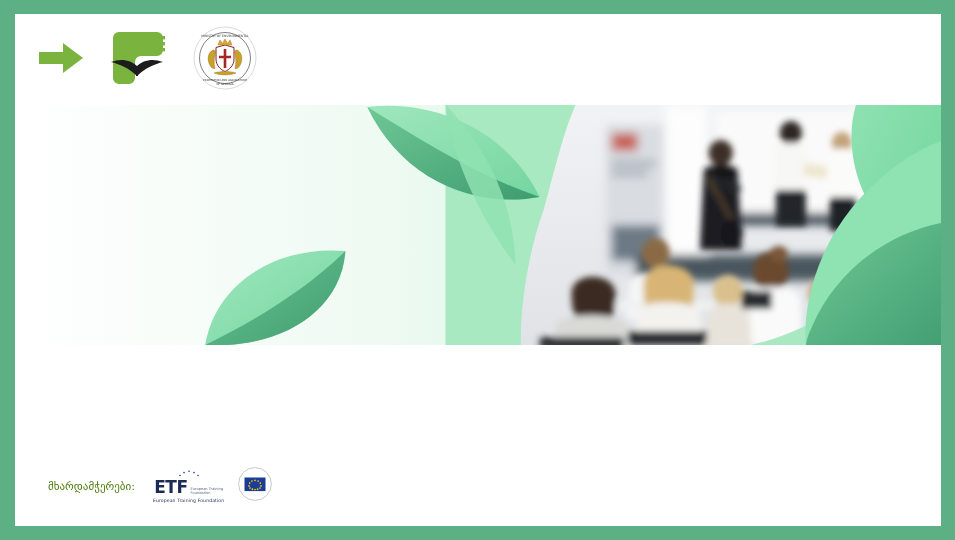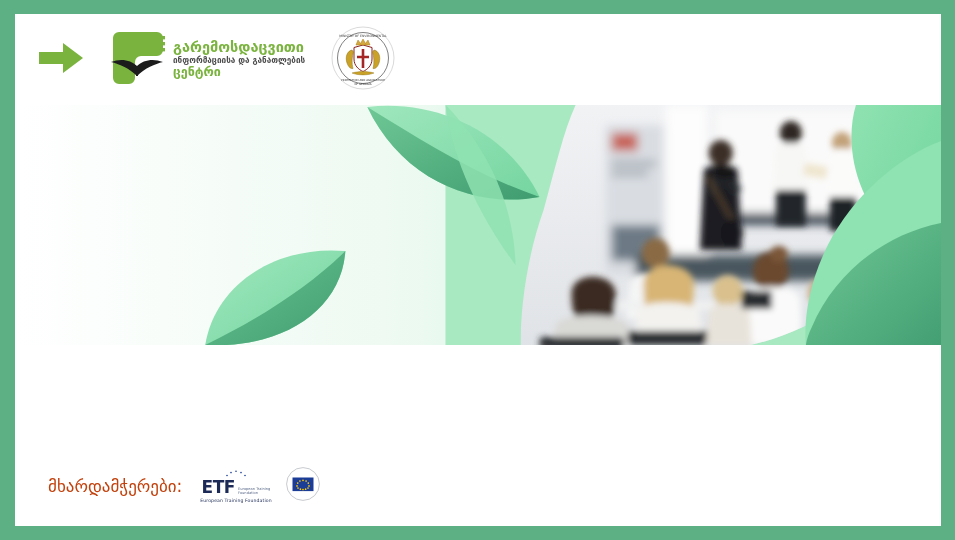--- a/index.html
+++ b/index.html
@@ -138,22 +138,22 @@
     position: absolute;
     left: 0;
     bottom: 0;
     width: 100%;
     height: 80px;
     display: flex;
     align-items: center;
   }
   .footer-label {
     margin-left: 33px;
-    font-size: 17px;
-    color: #c2410c;
+    font-size: 11px;
+    color: #4d7c0f;
     white-space: nowrap;
   }
   .footer-logos {
     margin-left: 18px;
     display: flex;
     align-items: center;
     gap: 14px;
   }
   .etf-logo { display: flex; flex-direction: column; align-items: center; }
   .etf-top { display: flex; align-items: flex-end; }
@@ -202,25 +202,20 @@
             <path d="M6 10 A6 6 0 0 1 12 4 H50 A6 6 0 0 1 56 10 V22 A6 6 0 0 1 50 28 H34
                      A6 6 0 0 0 28 34 V50 A6 6 0 0 1 22 56 H12 A6 6 0 0 1 6 50 Z" fill="#7ab33e"></path>
             <rect x="38" y="8" width="20" height="3.4" fill="#7ab33e"></rect>
             <rect x="38" y="14" width="20" height="3.4" fill="#7ab33e"></rect>
             <rect x="38" y="20" width="20" height="3.4" fill="#7ab33e"></rect>
             <path d="M4 34 C14 30 24 32 30 38 C36 32 46 30 56 34
                      C48 36 38 40 30 48 C22 40 12 36 4 34 Z" fill="#1c1c1c"></path>
             <path d="M30 38 L30 48" stroke="#1c1c1c" stroke-width="2"></path>
           </svg>
         </span>
-        <div class="logo-text">
-          <span class="logo-line1">გარემოსდაცვითი</span>
-          <span class="logo-line2">ინფორმაციისა და განათლების</span>
-          <span class="logo-line3">ცენტრი</span>
-        </div>
       </div>
 
       <span class="header-emblem">
         <svg width="64" height="64" viewBox="0 0 64 64" aria-hidden="true">
           <circle cx="32" cy="32" r="31" fill="#ffffff" stroke="#cfcfcf" stroke-width="0.8"></circle>
           <circle cx="32" cy="32" r="25.5" fill="none" stroke="#4a4a4a" stroke-width="0.7"></circle>
           <text x="32" y="11" font-size="3.1" fill="#3a3a3a" text-anchor="middle" font-family="DejaVu Sans, sans-serif">MINISTRY OF ENVIRONMENTAL</text>
 
           <path d="M32 19 L41 21.5 V33 C41 39.5 36.5 43.5 32 45.5
                    C27.5 43.5 23 39.5 23 33 V21.5 Z" fill="#ffffff" stroke="#8b1f1f" stroke-width="1"></path>

